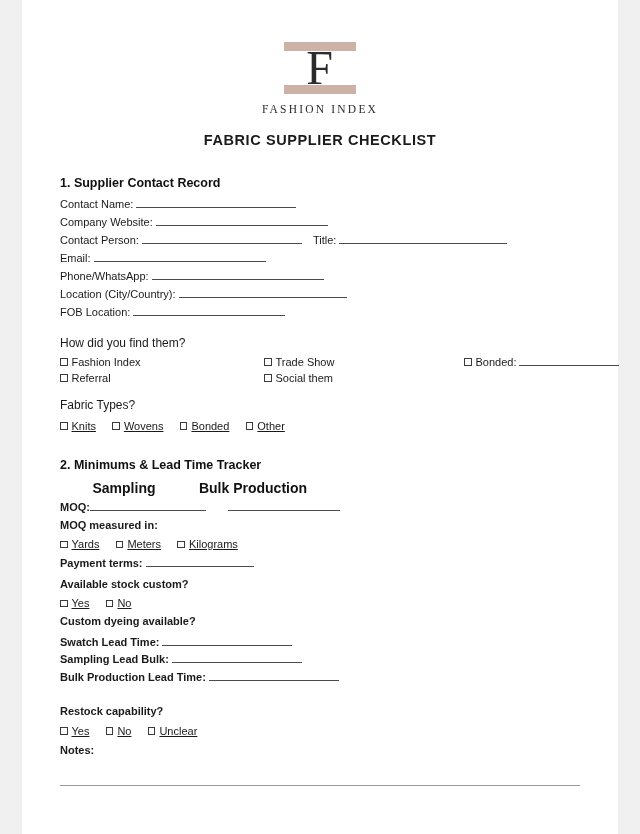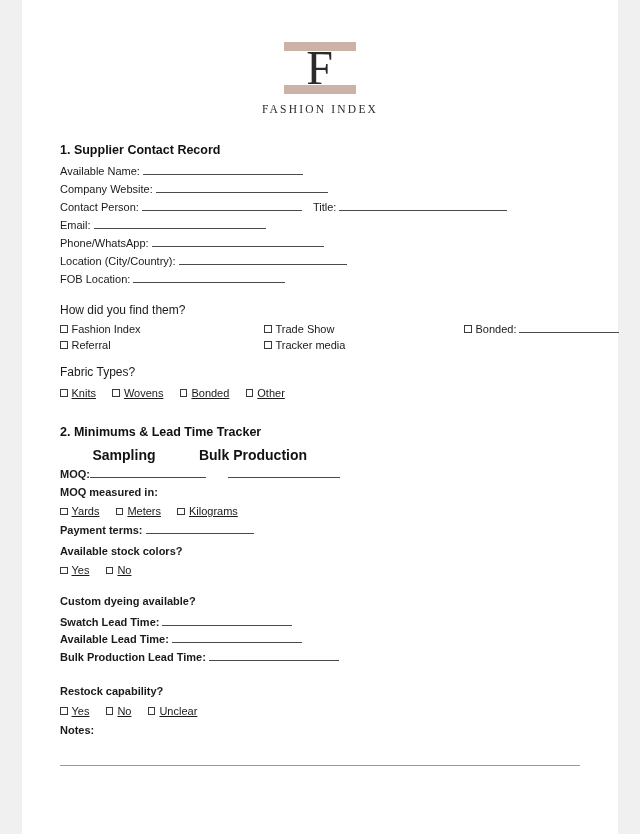--- a/index.html
+++ b/index.html
@@ -170,27 +170,28 @@
 
   <div class="logo-wrap">
     <div class="logo-mark">
       <div class="logo-bar-top"></div>
       <div class="logo-bar-bottom"></div>
       <div class="logo-letter">F</div>
     </div>
     <div class="logo-text">FASHION INDEX</div>
   </div>
 
+  <div class="doc-title">FABRIC SUPPLIER CHECKLIST</div>
 
   <div id="section-1">
     <div class="section-title">1. Supplier Contact Record</div>
 
     <div class="rows">
       <div class="row">
-        <span>Available Name:</span><span class="rule" style="width:160px"></span>
+        <span>Contact Name:</span><span class="rule" style="width:160px"></span>
       </div>
       <div class="row">
         <span>Company Website:</span><span class="rule" style="width:172px"></span>
       </div>
       <div class="row">
         <span>Contact Person:</span><span class="rule" style="width:160px"></span>
         <span style="margin-left:8px">Title:</span><span class="rule" style="width:168px"></span>
       </div>
       <div class="row">
         <span>Email:</span><span class="rule" style="width:172px"></span>
@@ -215,21 +216,21 @@
       <div class="opt">
         <span class="cb"></span><span>Trade Show</span>
       </div>
       <div class="opt">
         <span class="cb"></span><span>Bonded:</span><span class="rule" style="width:100px"></span>
       </div>
       <div class="opt">
         <span class="cb"></span><span>Referral</span>
       </div>
       <div class="opt">
-        <span class="cb"></span><span>Tracker media</span>
+        <span class="cb"></span><span>Social them</span>
       </div>
       <div></div>
     </div>
 
     <div class="q-label">Fabric Types?</div>
     <div class="inline-opts">
       <span class="opt"><span class="cb"></span><span>Knits</span></span>
       <span class="opt"><span class="cb"></span><span>Wovens</span></span>
       <span class="opt"><span class="cb"></span><span>Bonded</span></span>
       <span class="opt"><span class="cb"></span><span>Other</span></span>
@@ -254,33 +255,33 @@
     <div class="inline-opts">
       <span class="opt"><span class="cb"></span><span>Yards</span></span>
       <span class="opt"><span class="cb"></span><span>Meters</span></span>
       <span class="opt"><span class="cb"></span><span>Kilograms</span></span>
     </div>
 
     <div class="row bold" style="margin-top:3px">
       <span>Payment terms:</span><span class="rule" style="width:108px"></span>
     </div>
 
-    <div class="row bold" style="margin-top:3px">Available stock colors?</div>
+    <div class="row bold" style="margin-top:3px">Available stock custom?</div>
     <div class="inline-opts">
       <span class="opt"><span class="cb"></span><span>Yes</span></span>
       <span class="opt"><span class="cb"></span><span>No</span></span>
     </div>
 
-    <div class="row bold" style="margin-top:15px">Custom dyeing available?</div>
+    <div class="row bold" style="margin-top:2px">Custom dyeing available?</div>
 
     <div class="row bold" style="margin-top:3px">
       <span>Swatch Lead Time:</span><span class="rule" style="width:130px"></span>
     </div>
     <div class="row bold">
-      <span>Available Lead Time:</span><span class="rule" style="width:130px"></span>
+      <span>Sampling Lead Bulk:</span><span class="rule" style="width:130px"></span>
     </div>
     <div class="row bold">
       <span>Bulk Production Lead Time:</span><span class="rule" style="width:130px"></span>
     </div>
 
     <div class="row bold" style="margin-top:17px">Restock capability?</div>
     <div class="inline-opts">
       <span class="opt"><span class="cb"></span><span>Yes</span></span>
       <span class="opt"><span class="cb"></span><span>No</span></span>
       <span class="opt"><span class="cb"></span><span>Unclear</span></span>

